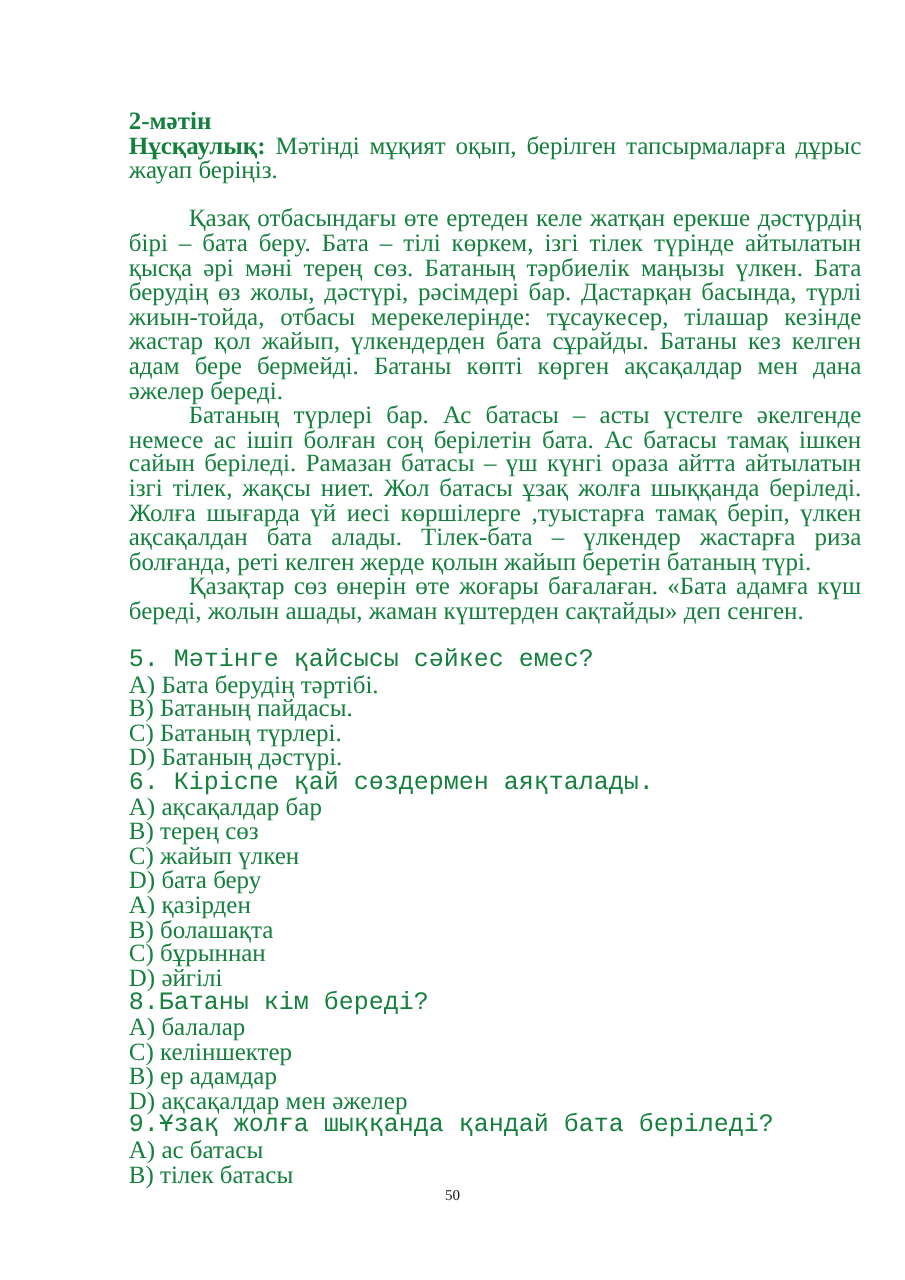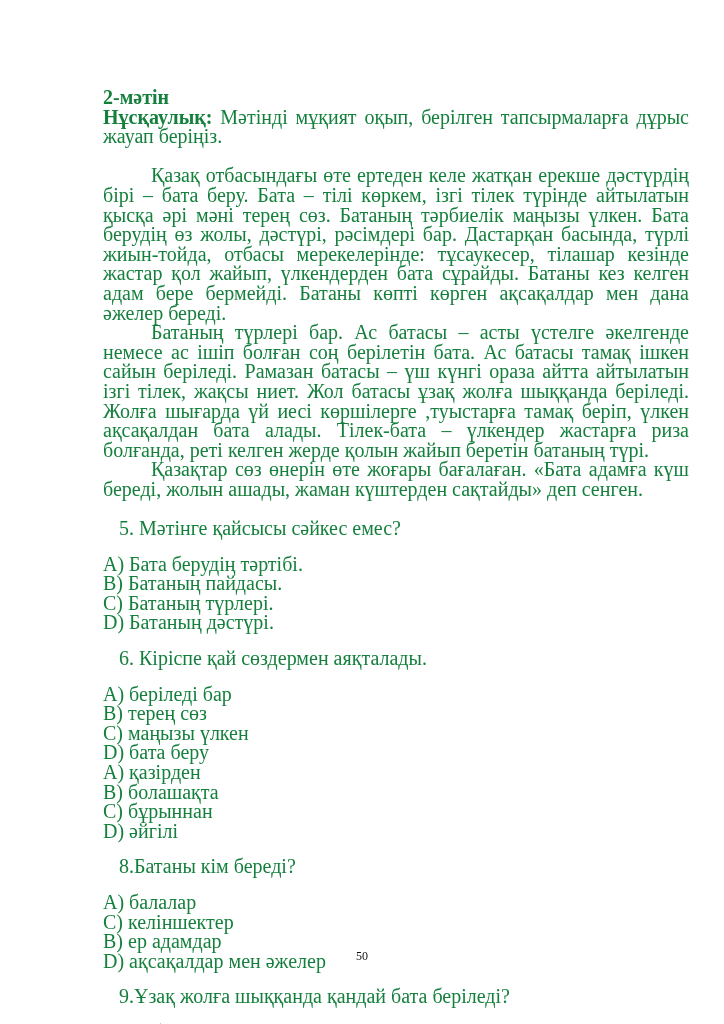--- a/index.html
+++ b/index.html
@@ -8,21 +8,21 @@
     position: absolute; left: 103px; top: 88px; width: 586px;
     font-family: "Liberation Serif", "DejaVu Serif", serif;
     font-size: 20px; line-height: 19.6px; color: #15803d;
   }
   .title { font-weight: bold; margin: 0; }
   .instruction { margin: 0; text-align: justify; }
   .instruction .label { font-weight: bold; }
   .spacer { height: 19.6px; }
   .para { margin: 0; text-indent: 48px; text-align: justify; }
   .questions { margin-top: 19.6px; }
-  .q { margin: 16px; }
+  .q { margin: 0; font-family: Liberation Mono, monospace; }
   .opt { margin: 0; }
   .page-number {
     position: absolute; top: 949px; left: 0; width: 724px; text-align: center;
     font-family: "Liberation Serif", "DejaVu Serif", serif; font-size: 12px; color: #111111;
   }
 </style>
 </head>
 <body>
 
 <div class="page">
@@ -37,23 +37,23 @@
   <div class="questions">
     <div>
       <p class="q">5. Мәтінге қайсысы сәйкес емес?</p>
       <p class="opt">A) Бата берудің тәртібі.</p>
       <p class="opt">B) Батаның пайдасы.</p>
       <p class="opt">C) Батаның түрлері.</p>
       <p class="opt">D) Батаның дәстүрі.</p>
     </div>
     <div>
       <p class="q">6. Кіріспе қай сөздермен аяқталады.</p>
-      <p class="opt">A) беріледі бар</p>
+      <p class="opt">A) ақсақалдар бар</p>
       <p class="opt">B) терең сөз</p>
-      <p class="opt">C) маңызы үлкен</p>
+      <p class="opt">C) жайып үлкен</p>
       <p class="opt">D) бата беру</p>
     </div>
     <div>
       <p class="opt">A) қазірден</p>
       <p class="opt">B) болашақта</p>
       <p class="opt">C) бұрыннан</p>
       <p class="opt">D) әйгілі</p>
     </div>
     <div>
       <p class="q">8.Батаны кім береді?</p>

